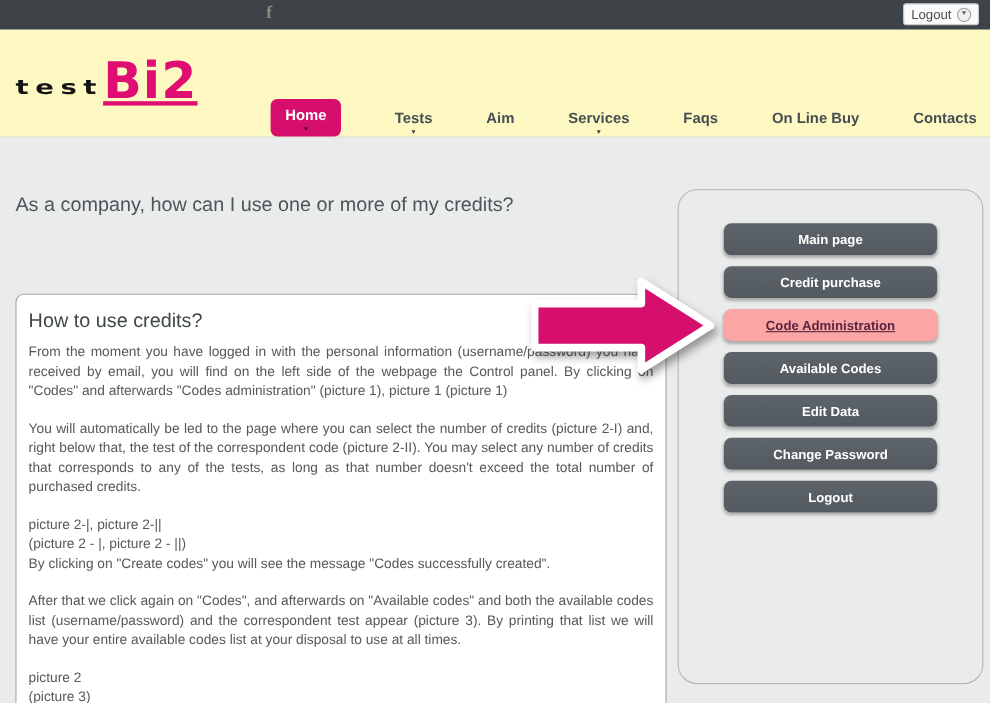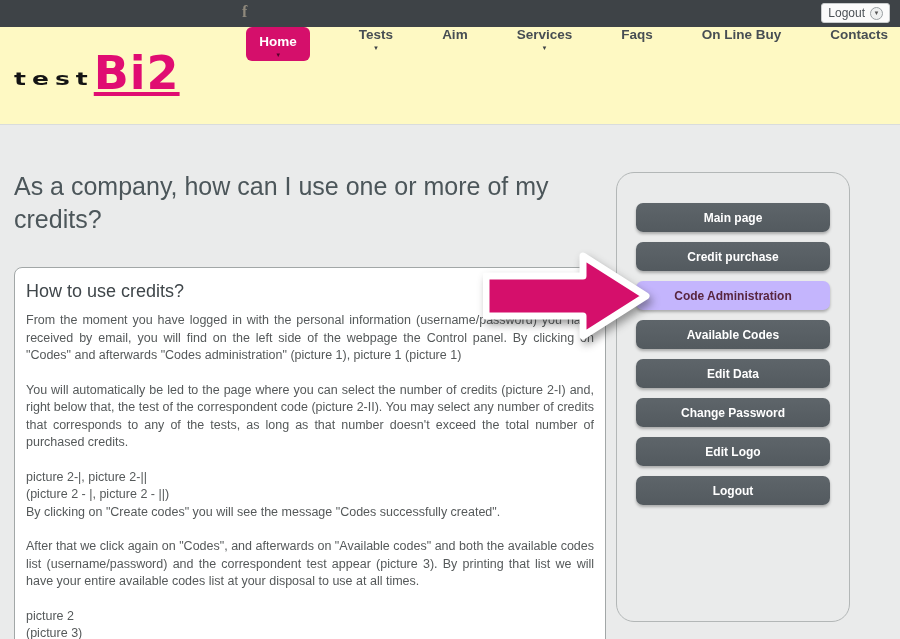--- a/index.html
+++ b/index.html
@@ -11,39 +11,39 @@
   .topbar { position:absolute; top:0; left:0; right:0; height:27px; background:#3e4347; }
   .fb-icon { position:absolute; left:242px; top:3px; font:bold 16px "Liberation Serif", serif; color:#8f897c; cursor:pointer; }
   .logout-top { position:absolute; right:10px; top:3px; height:20px; background:#fbfbfb; border:1px solid #c9cccd; border-radius:3px; display:flex; align-items:center; gap:5px; padding:0 6px; font-size:12px; color:#4b5156; cursor:pointer; }
   .logout-caret-circle { width:13px; height:13px; border-radius:50%; border:1px solid #9aa0a3; background:#eef0f0; display:flex; align-items:center; justify-content:center; font-size:6px; color:#555; }
 
   
   .header { position:absolute; top:27px; left:0; right:0; height:98px; background:#fef9c3; border-bottom:1px solid #d9dcdc; }
   .logo { position:absolute; left:14px; top:26px; display:flex; align-items:flex-end; cursor:pointer; }
   .logo-test { font:bold 25px "DejaVu Sans", sans-serif; letter-spacing:6px; color:#141414; transform:scaleY(.72); transform-origin:bottom; padding-bottom:5px; }
   .logo-biz { font:bold 46px "DejaVu Sans", sans-serif; letter-spacing:1px; color:#e00d72; line-height:40px;text-decoration:underline; }
-  .nav { position:absolute; right:12px; top:0; height:100%; display:flex; align-items:flex-start; gap:49px; }
+  .nav { position:absolute; right:12px; top:0; height:100%; display:flex; align-items:flex-end; gap:49px; }
   .nav-item { display:flex; flex-direction:column; align-items:center; font-size:13.5px; font-weight:bold; color:#474e53; cursor:pointer; }
   .nav-caret { font-size:6px; line-height:6px; margin-top:3px; color:#3d4246; }
   .nav-caret.hidden { visibility:hidden; }
   .nav-item.active { background:#d50f6b; color:#fff; border-radius:6px; padding:7px 13px 3px; }
   .nav-item.active .nav-caret { color:rgba(40,0,20,.75); }
 
   
-  .page-title { position:absolute; left:14px; top:170px; width:600px; font-size:25px; line-height:33px; color:#4c565a; font-weight:normal; }
+  .page-title { position:absolute; left:14px; top:170px; width:600px; font-size:18px; line-height:33px; color:#4c565a; font-weight:normal; }
   .article { position:absolute; left:14px; top:267px; width:592px; height:420px; background:#fff; border:1px solid #a2a7a7; border-radius:8px; padding:13px 11px; }
   .article-title { font-size:18px; font-weight:normal; color:#3f464a; margin-bottom:10px; }
   .article p { font-size:12.5px; line-height:17.5px; color:#55595a; margin-bottom:17px; }
   .justify { text-align:justify; }
   .pre { white-space:pre-line; }
 
   
-  .side-panel { position:absolute; left:616px; top:172px; width:234px; height:450px; border:1px solid #b3b7b7; border-radius:18px; display:flex; flex-direction:column; align-items:center; gap:10px; padding-top:30px; }
+  .side-panel { position:absolute; left:616px; top:172px; width:278px; height:450px; border:1px solid #b3b7b7; border-radius:18px; display:flex; flex-direction:column; align-items:center; gap:10px; padding-top:30px; }
   .side-btn { width:194px; height:29px; border:none; border-radius:7px; background:linear-gradient(#5e656a,#535a5f); color:#fff; font-family:"Liberation Sans", sans-serif; font-size:12px; font-weight:bold; display:flex; align-items:center; justify-content:center; box-shadow:0 2px 3px rgba(0,0,0,.28); cursor:pointer; }
-  .side-btn.active { background:#c4b5fd; color:#582640; }
+  .side-btn.active { background:#fca5a5; color:#582640;text-decoration:underline; }
 
   
   .big-arrow { position:absolute; left:483px; top:252px; width:172px; height:88px; filter:drop-shadow(3px 5px 4px rgba(40,40,40,.45)); z-index:5; }
 </style>
 </head>
 <body>
 
 <div class="page">
 
   <div class="topbar">
@@ -107,21 +107,20 @@
 (picture 3)</p>
   </div>
 
   <div class="side-panel">
     <button class="side-btn">Main page</button>
     <button class="side-btn">Credit purchase</button>
     <button class="side-btn active">Code Administration</button>
     <button class="side-btn">Available Codes</button>
     <button class="side-btn">Edit Data</button>
     <button class="side-btn">Change Password</button>
-    <button class="side-btn">Edit Logo</button>
     <button class="side-btn">Logout</button>
   </div>
 
   <svg class="big-arrow" viewBox="0 0 172 88" xmlns="http://www.w3.org/2000/svg">
     <polygon points="3,24 100,24 100,4 163,44 100,84 100,64 3,64" fill="#d50f6b" stroke="#ffffff" stroke-width="7" stroke-linejoin="round"></polygon>
   </svg>
 
 </div>
 
 </body></html>

